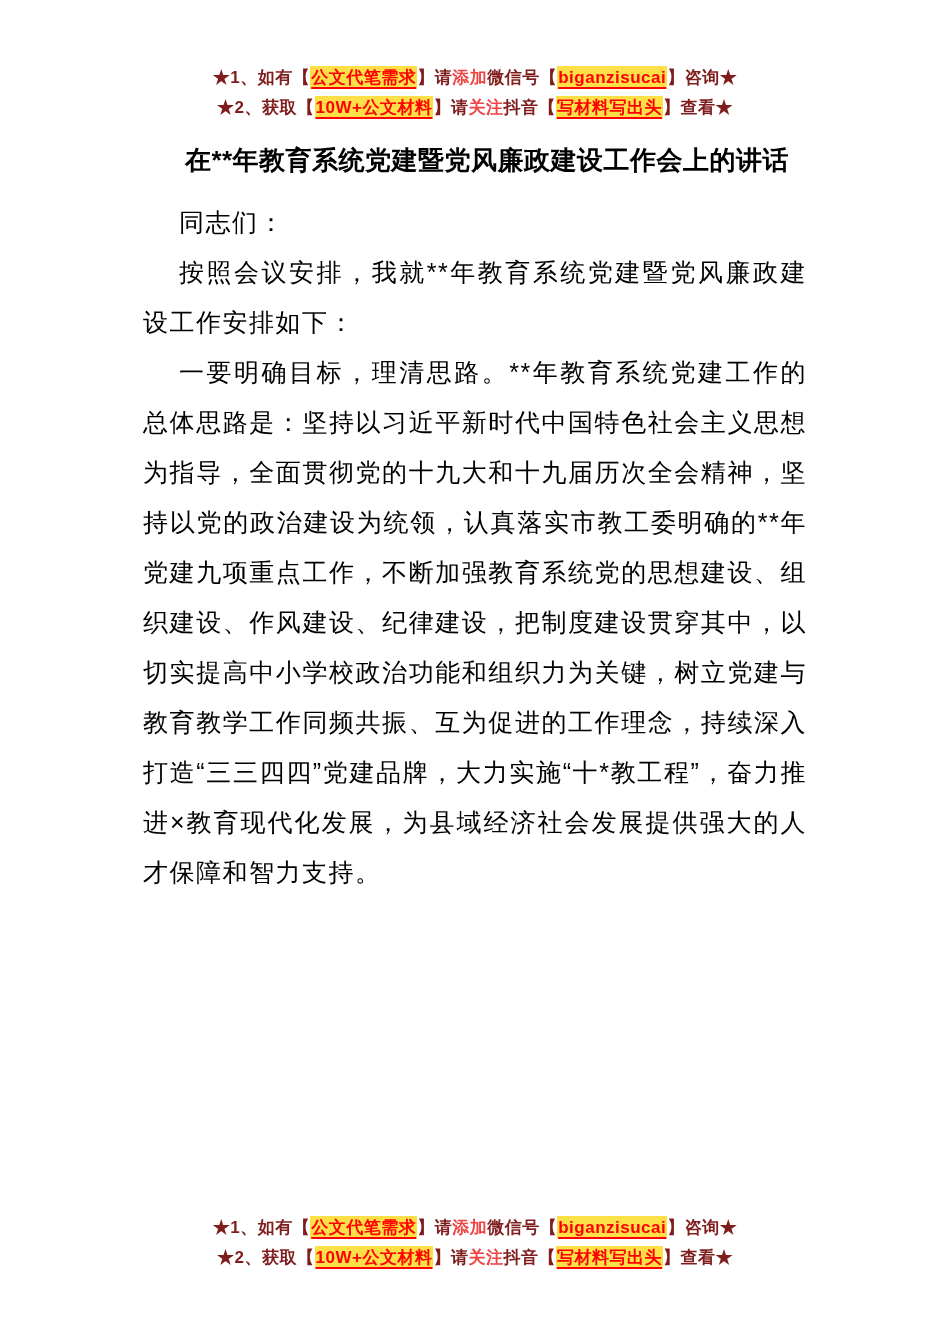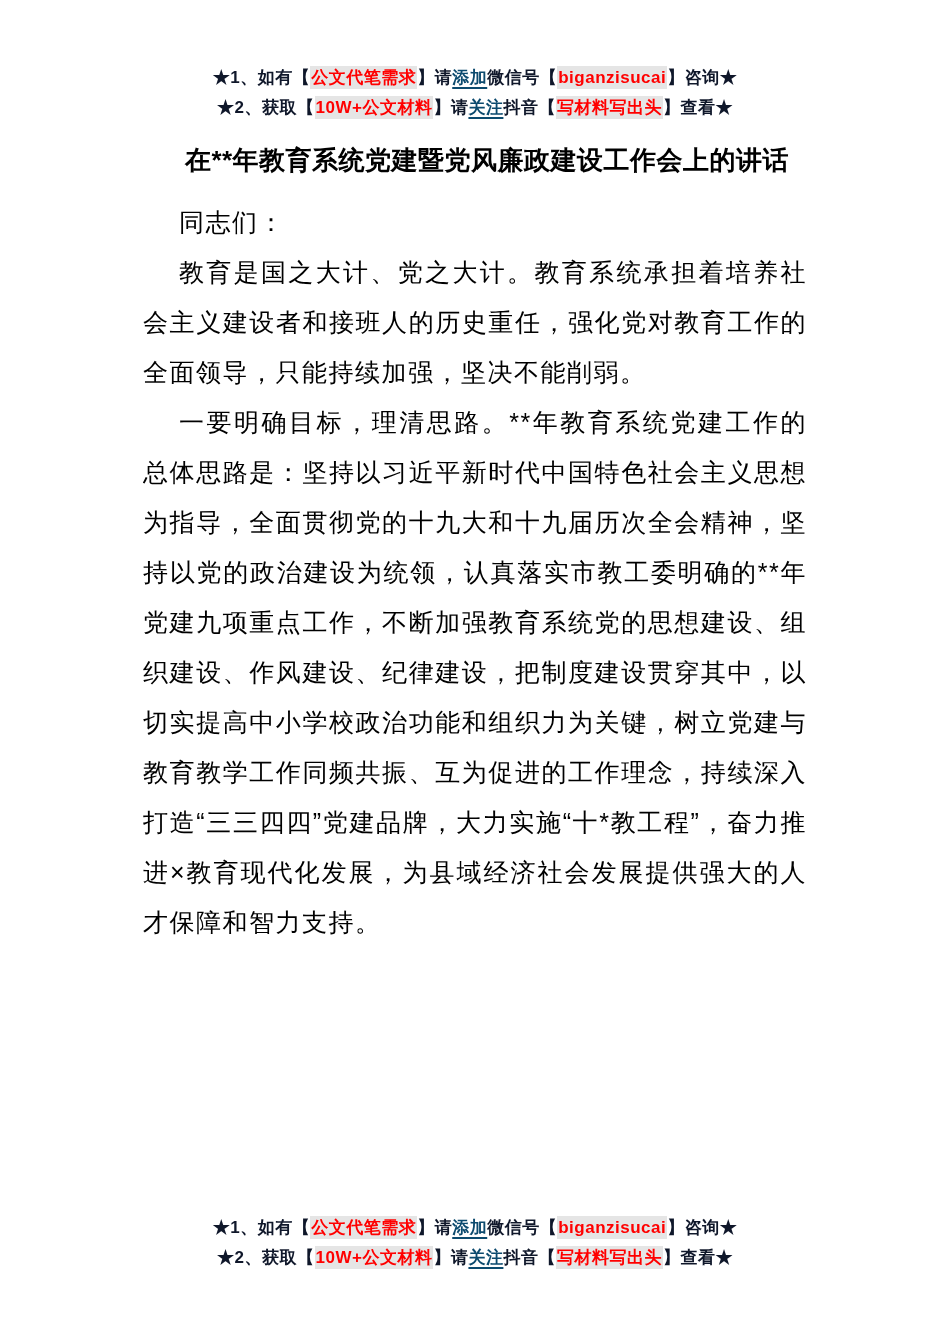--- a/index.html
+++ b/index.html
@@ -20,31 +20,31 @@
     width: 100%;
     text-align: center;
     font-size: 17px;
     font-weight: bold;
     line-height: 30px;
     letter-spacing: 0.5px;
     white-space: nowrap;
   }
   .promo-top    { top: 63px; }
   .promo-bottom { top: 1213px; }
-  .promo .seg-plain { color: #0f172a; }
+  .promo .seg-plain { color: #7f1d1d; }
   .promo .seg-ul {
-    color: #0c4a6e;
-    text-decoration: underline;
+    color: #ef4444;
     text-decoration-thickness: 2px;
     text-underline-offset: 4px;
   }
   .promo .seg-hl {
     color: #ff0000;
-    background: #e5e5e5;
+    background: #fde047;
     padding: 2px 1px;
+    text-decoration: underline;
     text-decoration-color: #ff0000;
     text-decoration-thickness: 2px;
     text-underline-offset: 4px;
   }
   
   .doc-title {
     position: absolute;
     top: 138px;
     left: 12px;
     width: 100%;
@@ -85,21 +85,21 @@
     </div>
     <div class="promo-line">
       <span class="seg-plain">★2、获取【</span><span class="seg-hl">10W+公文材料</span><span class="seg-plain">】请</span><span class="seg-ul">关注</span><span class="seg-plain">抖音【</span><span class="seg-hl">写材料写出头</span><span class="seg-plain">】查看★</span>
     </div>
   </div>
 
   <h1 class="doc-title">在**年教育系统党建暨党风廉政建设工作会上的讲话</h1>
 
   <div class="doc-body">
     <p>同志们：</p>
-    <p>教育是国之大计、党之大计。教育系统承担着培养社会主义建设者和接班人的历史重任，强化党对教育工作的全面领导，只能持续加强，坚决不能削弱。</p>
+    <p>按照会议安排，我就**年教育系统党建暨党风廉政建设工作安排如下：</p>
     <p>一要明确目标，理清思路。**年教育系统党建工作的总体思路是：坚持以习近平新时代中国特色社会主义思想为指导，全面贯彻党的十九大和十九届历次全会精神，坚持以党的政治建设为统领，认真落实市教工委明确的**年党建九项重点工作，不断加强教育系统党的思想建设、组织建设、作风建设、纪律建设，把制度建设贯穿其中，以切实提高中小学校政治功能和组织力为关键，树立党建与教育教学工作同频共振、互为促进的工作理念，持续深入打造“三三四四”党建品牌，大力实施“十*教工程”，奋力推进×教育现代化发展，为县域经济社会发展提供强大的人才保障和智力支持。</p>
   </div>
 
   <div class="promo promo-bottom">
     <div class="promo-line">
       <span class="seg-plain">★1、如有【</span><span class="seg-hl">公文代笔需求</span><span class="seg-plain">】请</span><span class="seg-ul">添加</span><span class="seg-plain">微信号【</span><span class="seg-hl">biganzisucai</span><span class="seg-plain">】咨询★</span>
     </div>
     <div class="promo-line">
       <span class="seg-plain">★2、获取【</span><span class="seg-hl">10W+公文材料</span><span class="seg-plain">】请</span><span class="seg-ul">关注</span><span class="seg-plain">抖音【</span><span class="seg-hl">写材料写出头</span><span class="seg-plain">】查看★</span>
     </div>

